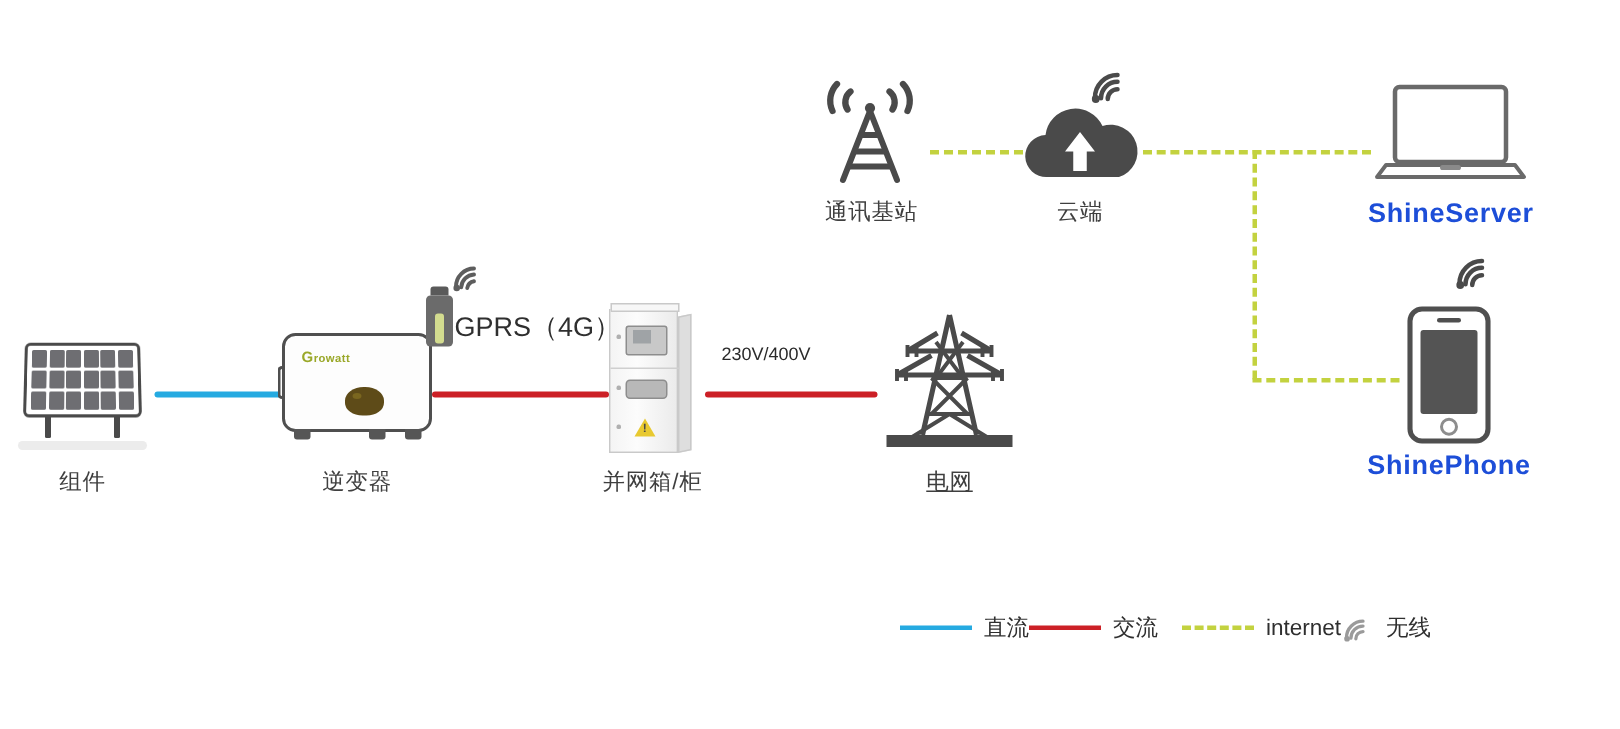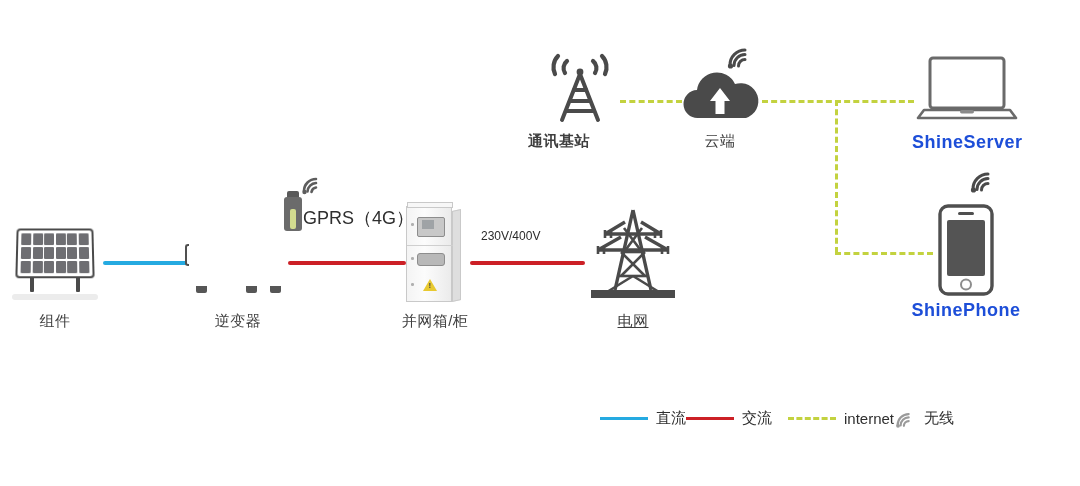--- a/index.html
+++ b/index.html
@@ -263,20 +263,26 @@
         <div class="cell"></div>
       <div class="cell"></div>
         <div class="cell"></div>
         <div class="cell"></div>
     </div>
   </div>
   <div class="caption" style="left:0px; top:312px; width:110px;">组件</div>
 
   <div class="node" style="left:188px; top:222px; width:100px; height:74px;">
     <div class="inv-side"></div>
+    <div class="inverter-body">
+      <div class="inv-logo">
+        <span class="g">G</span><span>rowatt</span>
+      </div>
+      <div class="inv-knob"></div>
+    </div>
     <div class="inv-foot" style="left:8px;"></div>
     <div class="inv-foot" style="left:58px;"></div>
     <div class="inv-foot" style="left:82px;"></div>
   </div>
   <div class="caption" style="left:183px; top:312px; width:110px;">逆变器</div>
 
   <div class="node" style="left:284px; top:191px; width:20px; height:42px;">
     <div class="stick-cap"></div>
     <div class="stick-body">
       <div class="stick-win"></div>
@@ -352,21 +358,21 @@
 
         <path d="M38 26 L20 72 M38 26 L56 72"></path>
 
         <path d="M32 42 L44 42"></path>
         <path d="M29 53 L47 53"></path>
         <path d="M25 63 L51 63"></path>
       </g>
       <circle cx="38" cy="24" r="3.4" fill="#4a4a4a"></circle>
     </svg>
   </div>
-  <div class="caption" style="left:504px; top:132px; width:110px;font-weight:bold;">通讯基站</div>
+  <div class="caption" style="left:526px; top:132px; width:110px;">通讯基站</div>
 
   <div class="node" style="left:678px; top:68px;">
     <svg width="84" height="52" viewBox="0 0 84 52">
       <path d="M20 50 A14 14 0 0 1 19 22 A20 20 0 0 1 57 16 A15 15 0 0 1 68 50 Z" fill="#4a4a4a"></path>
       <path d="M42 20 L52 33 L46.5 33 L46.5 46 L37.5 46 L37.5 33 L32 33 Z" fill="#ffffff"></path>
     </svg>
   </div>
   <div class="node" style="left:725px; top:42px;">
     <svg width="30" height="28" viewBox="0 0 30 28">
       <g fill="none" stroke="#4a4a4a" stroke-width="3" stroke-linecap="round">

